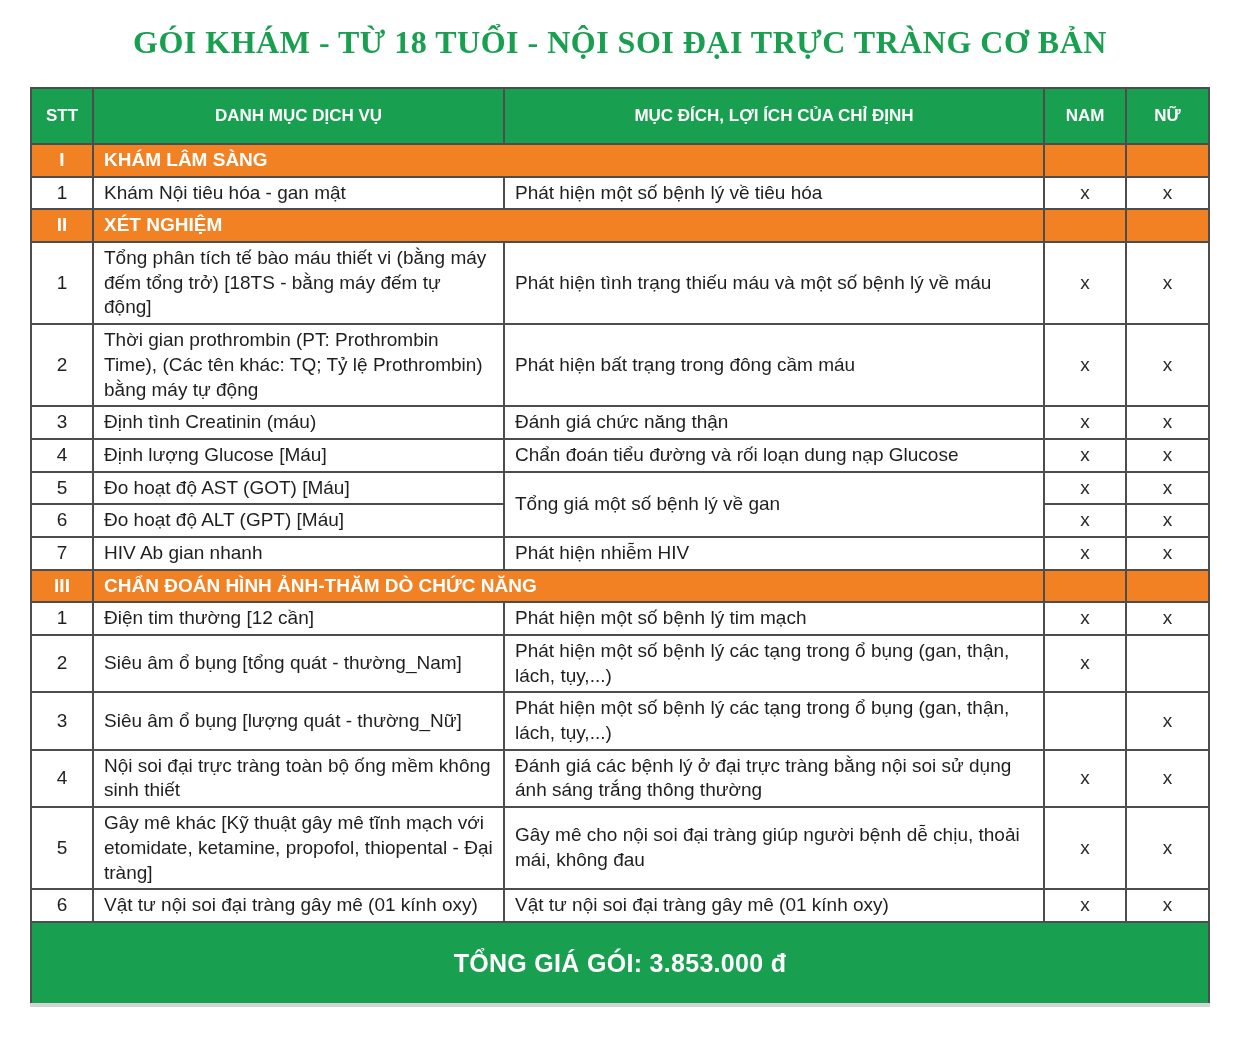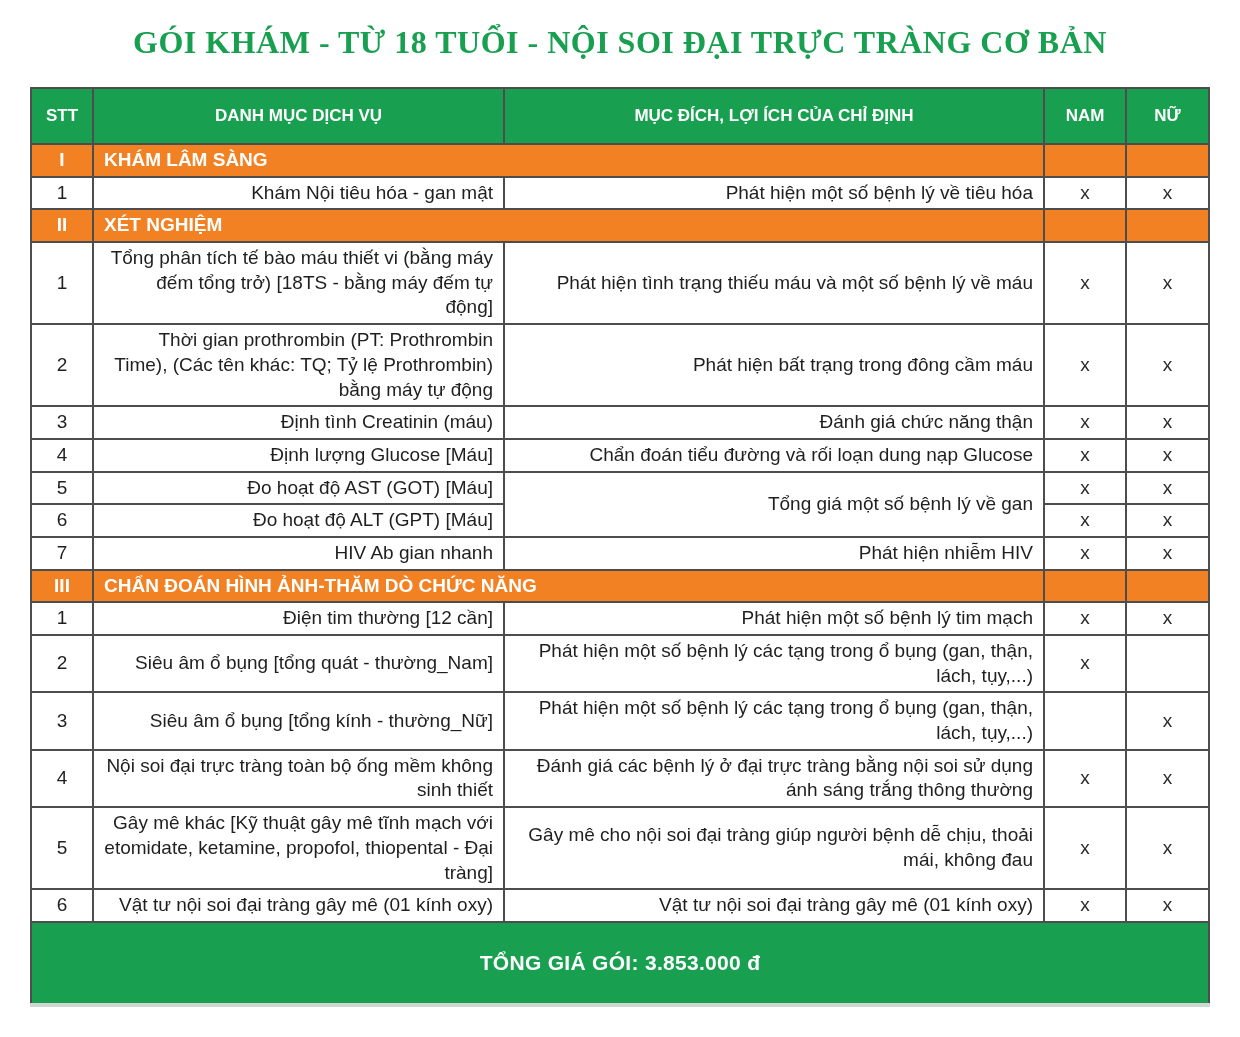--- a/index.html
+++ b/index.html
@@ -52,30 +52,30 @@
     font-size: 17px;
   }
   tr.section-row td {
     background: #F18122;
     color: #ffffff;
     font-weight: bold;
     height: 31px;
   }
   tr.section-row td.c-stt { text-align: center; }
   td.c-stt   { text-align: center; }
-  td.c-service, td.c-purpose { text-align: right; padding-left: 11px; }
+  td.c-service, td.c-purpose { text-align: left; padding-left: 11px; }
   td.c-nam, td.c-nu { text-align: center; color: #2b2b2b; }
   tr.service-row { background: #ffffff; }
   tfoot td.footer-cell {
     background: #18A050;
     height: 83px;
     text-align: center;
     color: #ffffff;
     font-weight: bold;
-    font-size: 21px;
+    font-size: 25px;
     letter-spacing: 0.3px;
     border: 2px solid #4d4d4d;
     border-bottom: 4px solid #cfd8d0;
   }
 </style>
 </head>
 <body>
 
 <div class="page">
 
@@ -181,21 +181,21 @@
         </tr>
         <tr class="service-row">
           <td class="c-stt">2</td>
           <td class="c-service">Siêu âm ổ bụng [tổng quát - thường_Nam]</td>
           <td class="c-purpose">Phát hiện một số bệnh lý các tạng trong ổ bụng (gan, thận, lách, tụy,...)</td>
           <td class="c-nam">x</td>
           <td class="c-nu"></td>
         </tr>
         <tr class="service-row">
           <td class="c-stt">3</td>
-          <td class="c-service">Siêu âm ổ bụng [tổng kính - thường_Nữ]</td>
+          <td class="c-service">Siêu âm ổ bụng [lượng quát - thường_Nữ]</td>
           <td class="c-purpose">Phát hiện một số bệnh lý các tạng trong ổ bụng (gan, thận, lách, tụy,...)</td>
           <td class="c-nam"></td>
           <td class="c-nu">x</td>
         </tr>
         <tr class="service-row">
           <td class="c-stt">4</td>
           <td class="c-service">Nội soi đại trực tràng toàn bộ ống mềm không sinh thiết</td>
           <td class="c-purpose">Đánh giá các bệnh lý ở đại trực tràng bằng nội soi sử dụng ánh sáng trắng thông thường</td>
           <td class="c-nam">x</td>
           <td class="c-nu">x</td>

